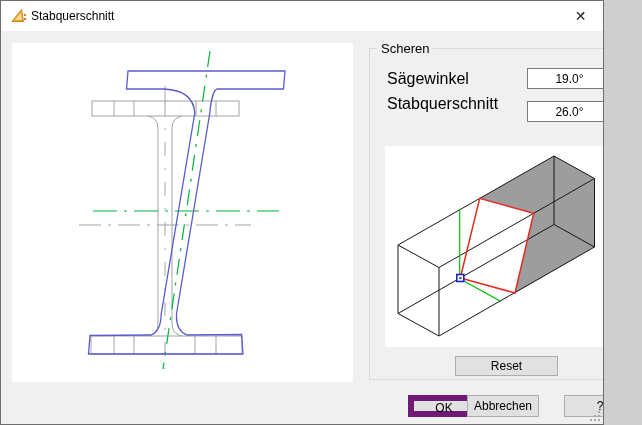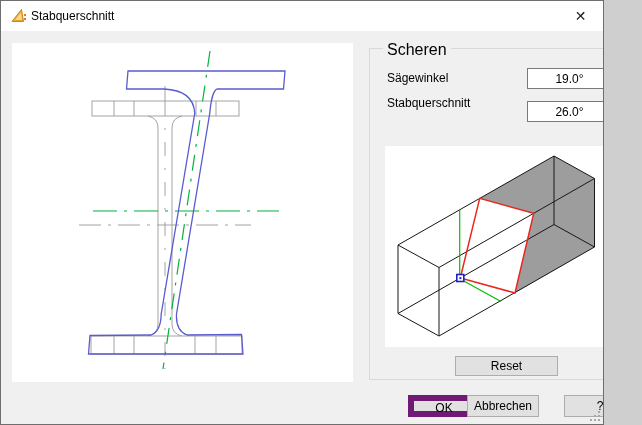--- a/index.html
+++ b/index.html
@@ -20,23 +20,23 @@
 
   .preview{
     position:absolute;left:11px;top:12px;width:341px;height:339px;background:#ffffff;
   }
 
   .groupbox{
     position:absolute;left:368px;top:17px;width:266px;height:332px;
     border:1px solid #d9d9d9;box-sizing:border-box;
   }
   .groupbox>.legend{
-    position:absolute;left:13px;top:-8px;background:#f0f0f0;padding:0 4px;font-size:16px;color:#000;
+    position:absolute;left:7px;top:-8px;background:#f0f0f0;padding:0 4px;font-size:13px;color:#000;
   }
-  .field-label{position:absolute;left:17px;height:21px;line-height:21px;font-size:12px;color:#000;}
+  .field-label{position:absolute;left:17px;height:21px;line-height:21px;font-size:16px;color:#000;}
   .field-input{
     position:absolute;left:157px;width:85px;height:21px;box-sizing:border-box;
     border:1px solid #7a7a7a;background:#fff;text-align:center;font-size:12px;
     font-family:"Liberation Sans",sans-serif;color:#000;padding:0;
   }
   .img3d{position:absolute;left:15px;top:97px;width:223px;height:201px;background:#ffffff;}
   .reset-btn{
     position:absolute;left:85px;top:307px;width:103px;height:20px;
     background:#e1e1e1;border:1px solid #adadad;font-size:12px;color:#000;
     font-family:"Liberation Sans",sans-serif;padding:0;cursor:default;text-align:center;

